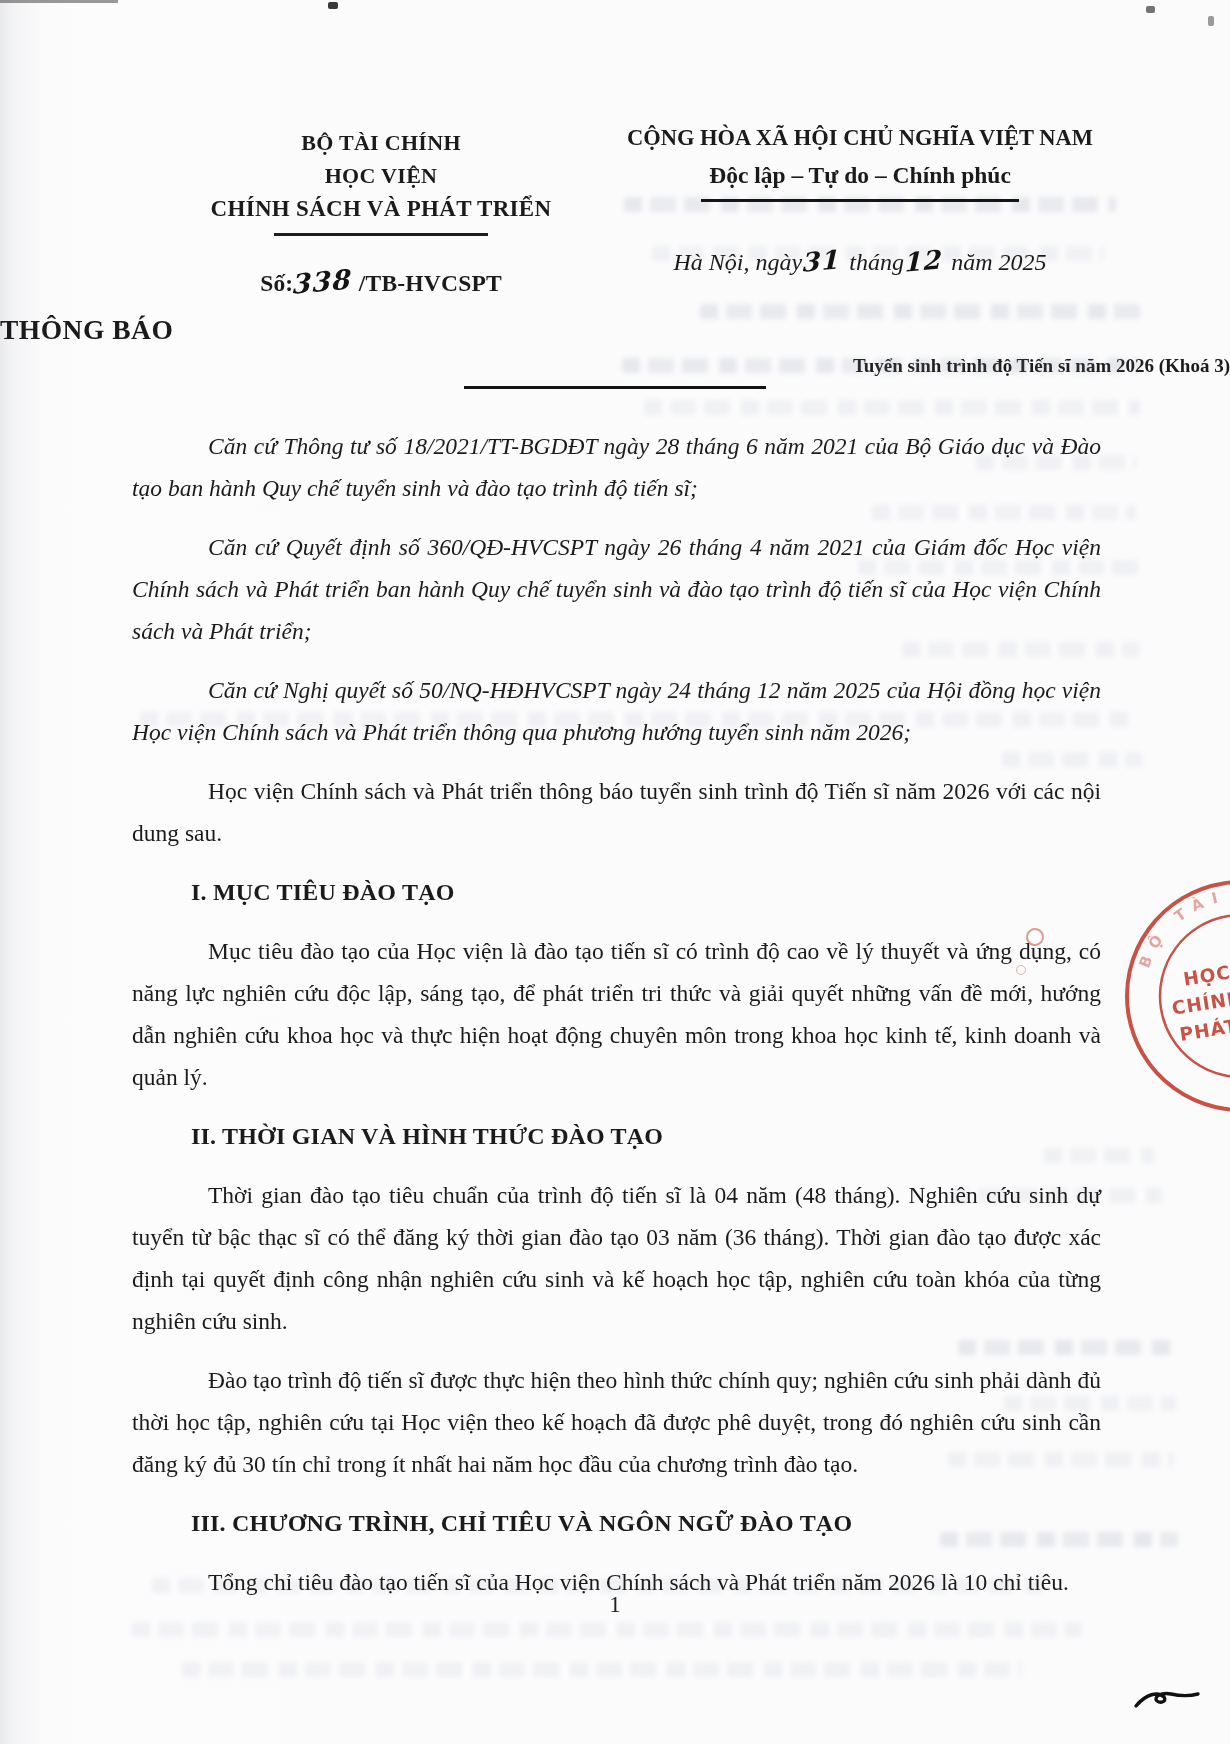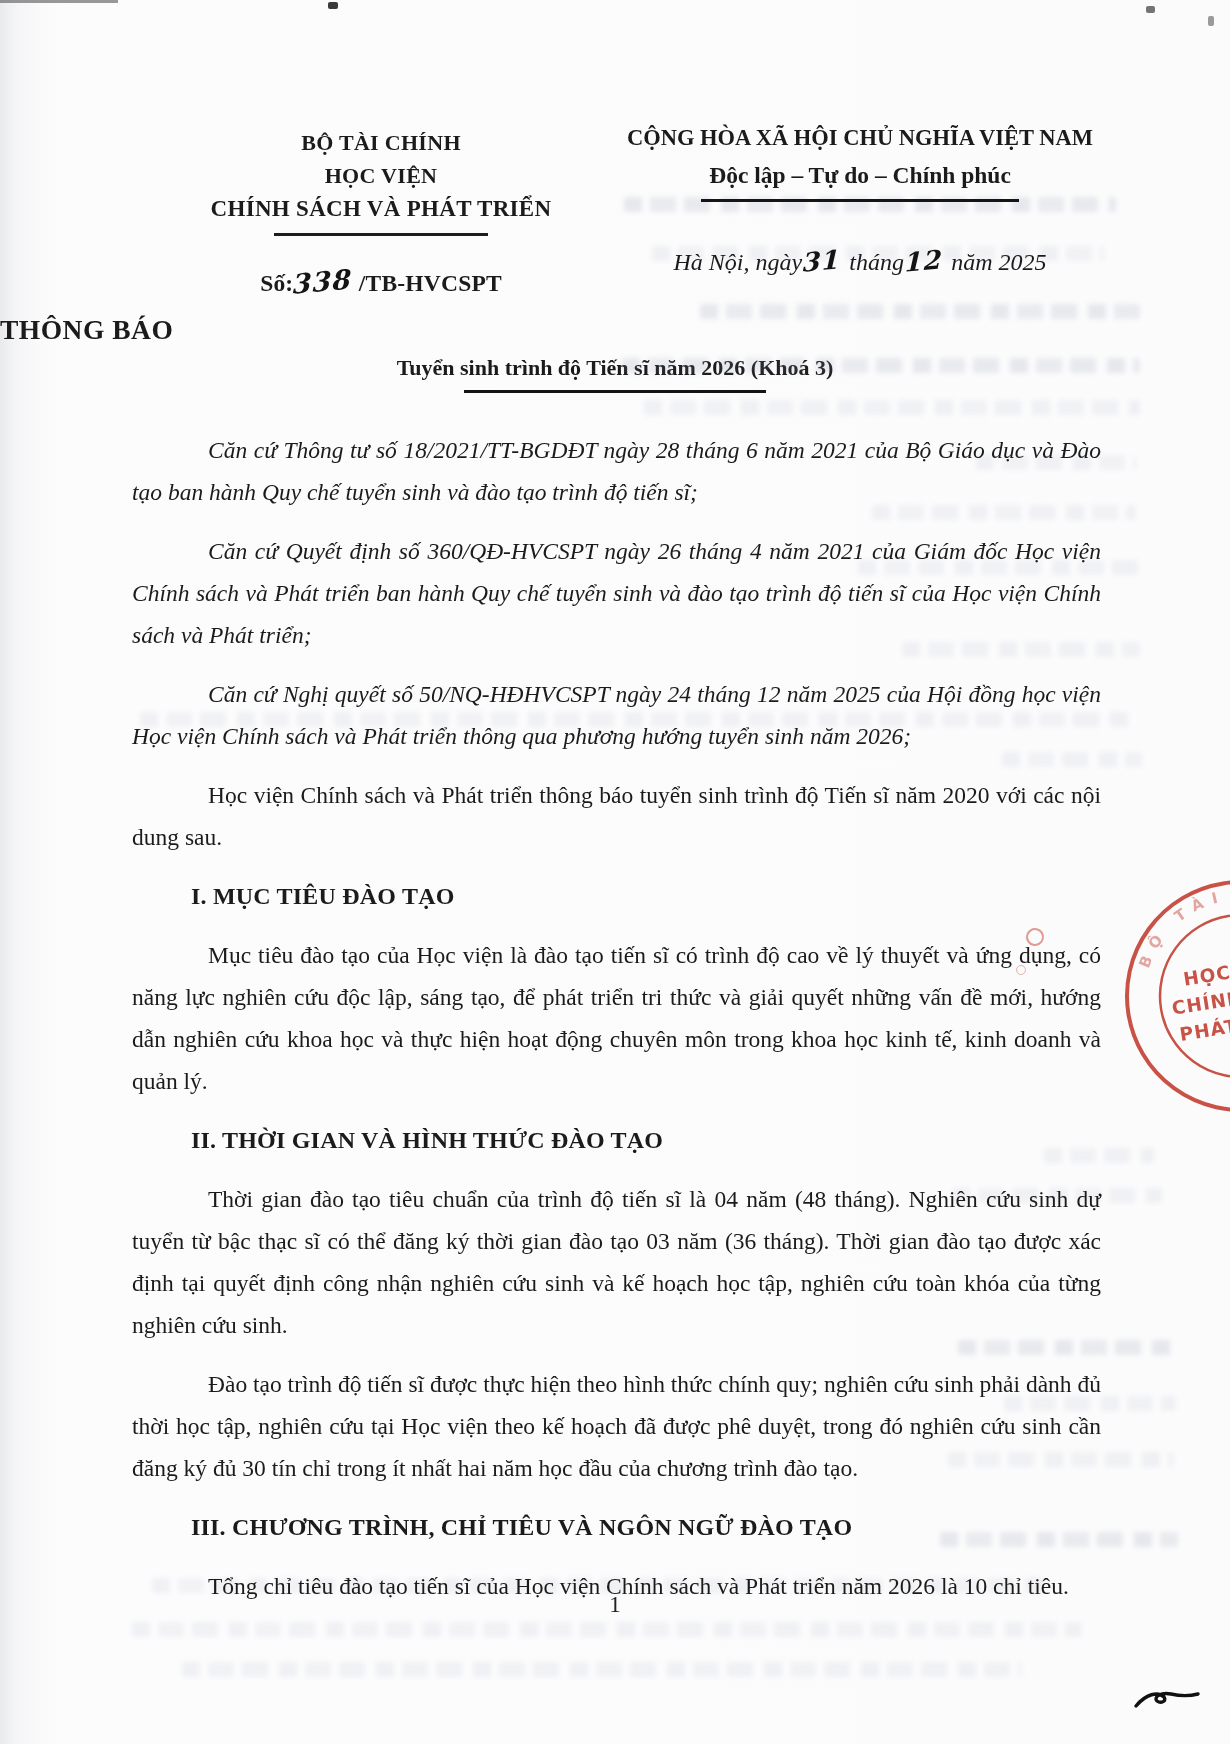--- a/index.html
+++ b/index.html
@@ -42,21 +42,21 @@
   }
   .hdr-right{position:absolute;left:598px;top:122px;width:524px;text-align:center;}
   .hdr-right .r1{font-weight:bold;font-size:22.5px;line-height:32px;}
   .hdr-right .r2{font-weight:bold;font-size:23.5px;line-height:33px;margin-top:5px;}
   .rule-right{width:318px;height:2.5px;background:#151515;margin:7px auto 0;}
   .dateline{margin-top:44px;font-style:italic;font-size:24px;white-space:nowrap;}
   .dateline .hand{font-size:26px;margin:0 2px 0 1px;}
 
   
   .doc-title{text-align:left;font-size:27.5px;font-weight:bold;letter-spacing:.5px;margin-top:14px;}
-  .doc-subtitle{text-align:center;font-size:22px;font-weight:bold;margin-top:9px;}
+  .doc-subtitle{text-align:right;font-size:19px;font-weight:bold;margin-top:9px;}
   .subtitle-rule{width:302px;height:2.5px;background:#141414;margin:9px auto 0;}
 
   
   .body{
     position:relative;margin:36px 112px 0 115px;
     font-size:23.5px;line-height:42px;text-align:justify;
   }
   .body p{margin:17px;text-indent:76px;}
   .body p.it{font-style:italic;}
   .sec{
@@ -139,21 +139,21 @@
   </div>
 
   <div class="doc-title">THÔNG BÁO</div>
   <div class="doc-subtitle">Tuyển sinh trình độ Tiến sĩ năm 2026 (Khoá 3)</div>
   <div class="subtitle-rule"></div>
 
   <div class="body">
     <p class="it">Căn cứ Thông tư số 18/2021/TT-BGDĐT ngày 28 tháng 6 năm 2021 của Bộ Giáo dục và Đào tạo ban hành Quy chế tuyển sinh và đào tạo trình độ tiến sĩ;</p>
     <p class="it">Căn cứ Quyết định số 360/QĐ-HVCSPT ngày 26 tháng 4 năm 2021 của Giám đốc Học viện Chính sách và Phát triển ban hành Quy chế tuyển sinh và đào tạo trình độ tiến sĩ của Học viện Chính sách và Phát triển;</p>
     <p class="it">Căn cứ Nghị quyết số 50/NQ-HĐHVCSPT ngày 24 tháng 12 năm 2025 của Hội đồng học viện Học viện Chính sách và Phát triển thông qua phương hướng tuyển sinh năm 2026;</p>
-    <p>Học viện Chính sách và Phát triển thông báo tuyển sinh trình độ Tiến sĩ năm 2020 với các nội dung sau.</p>
+    <p>Học viện Chính sách và Phát triển thông báo tuyển sinh trình độ Tiến sĩ năm 2026 với các nội dung sau.</p>
 
     <div class="sec">I. MỤC TIÊU ĐÀO TẠO</div>
     <p>Mục tiêu đào tạo của Học viện là đào tạo tiến sĩ có trình độ cao về lý thuyết và ứng dụng, có năng lực nghiên cứu độc lập, sáng tạo, để phát triển tri thức và giải quyết những vấn đề mới, hướng dẫn nghiên cứu khoa học và thực hiện hoạt động chuyên môn trong khoa học kinh tế, kinh doanh và quản lý.</p>
 
     <div class="sec">II. THỜI GIAN VÀ HÌNH THỨC ĐÀO TẠO</div>
     <p>Thời gian đào tạo tiêu chuẩn của trình độ tiến sĩ là 04 năm (48 tháng). Nghiên cứu sinh dự tuyển từ bậc thạc sĩ có thể đăng ký thời gian đào tạo 03 năm (36 tháng). Thời gian đào tạo được xác định tại quyết định công nhận nghiên cứu sinh và kế hoạch học tập, nghiên cứu toàn khóa của từng nghiên cứu sinh.</p>
     <p>Đào tạo trình độ tiến sĩ được thực hiện theo hình thức chính quy; nghiên cứu sinh phải dành đủ thời học tập, nghiên cứu tại Học viện theo kế hoạch đã được phê duyệt, trong đó nghiên cứu sinh cần đăng ký đủ 30 tín chỉ trong ít nhất hai năm học đầu của chương trình đào tạo.</p>
 
     <div class="sec">III. CHƯƠNG TRÌNH, CHỈ TIÊU VÀ NGÔN NGỮ ĐÀO TẠO</div>
     <p>Tổng chỉ tiêu đào tạo tiến sĩ của Học viện Chính sách và Phát triển năm 2026 là 10 chỉ tiêu.</p>

